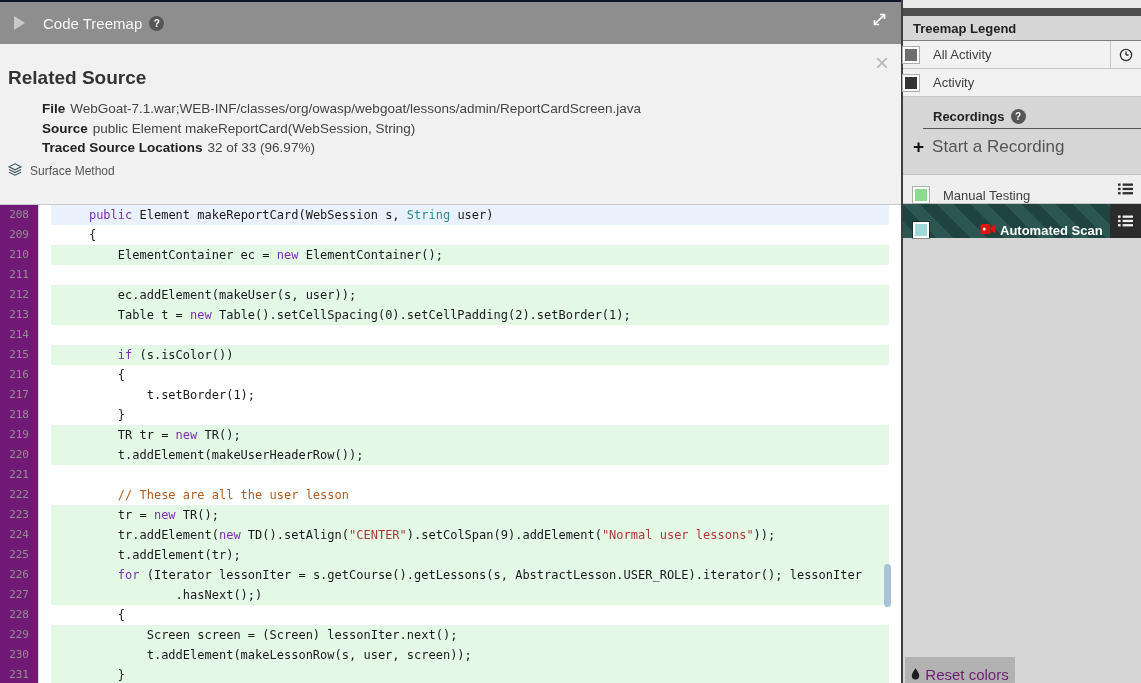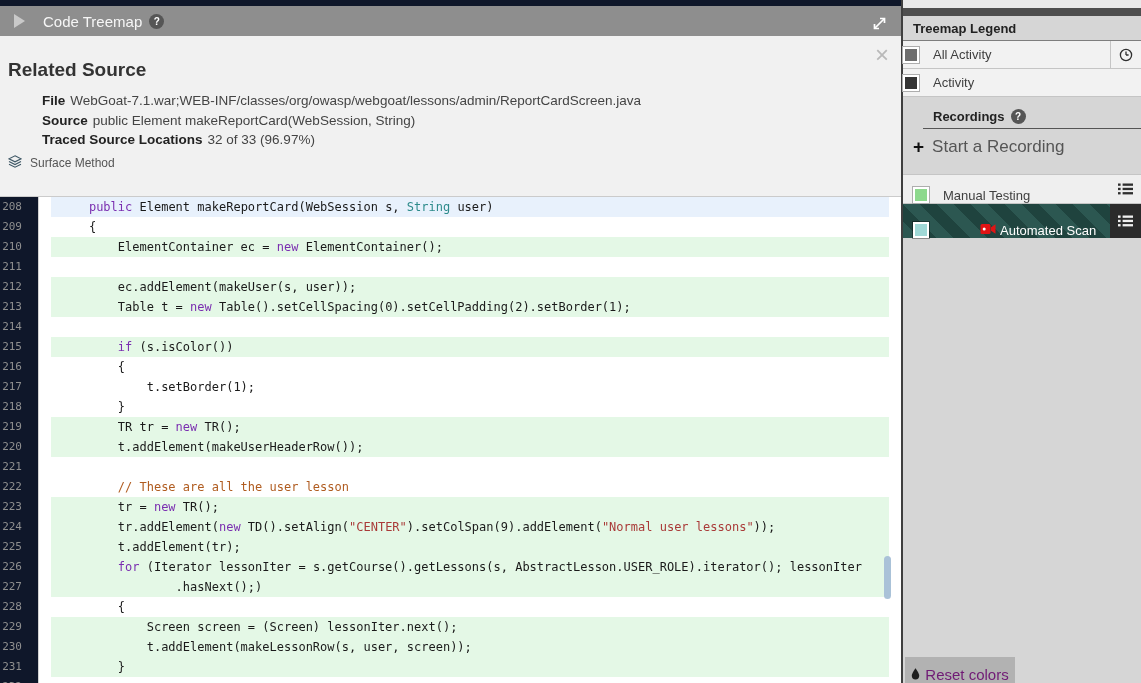--- a/index.html
+++ b/index.html
@@ -4,21 +4,21 @@
 <style>
   * { margin:0; padding:0; box-sizing:border-box; }
   html,body { width:1141px; height:683px; overflow:hidden; background:#e9e9e9;
               font-family:"Liberation Sans", sans-serif; }
   .app { position:relative; width:1141px; height:683px; }
 
   
   .main { position:absolute; left:0; top:0; width:903px; height:683px;
           background:#f1f1f1; border-right:2px solid #3f3f3f; }
 
-  .main-header { height:36px; background:#8e8e8e; border-top:6px solid #0f172a;
+  .main-header { height:44px; background:#8e8e8e; border-top:2px solid #0f172a;
                  display:flex; align-items:center; padding:0 16px 0 14px; position:relative; }
   .play-tri { width:0; height:0; border-top:7px solid transparent; border-bottom:7px solid transparent;
               border-left:11px solid #c9c9c9; margin-right:18px; cursor:pointer; }
   .hdr-title { color:#f6f6f6; font-size:15px; margin-right:7px; }
   .help-circle { display:inline-flex; align-items:center; justify-content:center;
                  width:15px; height:15px; border-radius:50%; background:#565656;
                  color:#fff; font-size:10px; font-weight:bold; cursor:pointer; }
   .expand-btn { position:absolute; right:14px; top:10px; cursor:pointer; }
 
   
@@ -28,22 +28,22 @@
   .panel h1 { font-size:19px; color:#333; margin:15px 0 10px 0; }
   .meta-row { font-size:13.5px; color:#444; line-height:19.5px; }
   .meta-row b { color:#222; margin-right:5px;padding-left:34px; }
   .badge { display:flex; align-items:center; gap:8px; font-size:12px; color:#555;
            margin:5px 0 25px 0; }
 
   
   .code { position:relative; height:494px; background:#fff; overflow:hidden;
           font-family:"DejaVu Sans Mono","Liberation Mono",monospace; font-size:12px; }
   .crow { display:flex; height:20px; }
-  .ln { width:39px; flex:0 0 39px; background:#0f172a; border-right:1px solid #d2d2d2;
-        color:#8f8f8f; text-align:right; padding-right:16px; font-size:11px; line-height:20px; }
+  .ln { width:39px; flex:0 0 39px; background:#701a75; border-right:1px solid #d2d2d2;
+        color:#8f8f8f; text-align:right; padding-right:9px; font-size:11px; line-height:20px; }
   .ctext { flex:1; margin-right:12px; white-space:pre; line-height:20px; color:#1a1a1a;
            padding-left:9px;margin-left:12px; }
   .hl-traced  .ctext { background:var(--hl-traced,#e4f8e6); }
   .hl-selected .ctext { background:var(--hl-selected,#e8f1fc); }
   .tok-k { color:var(--c-kw,#7a2eb0); }
   .tok-t { color:var(--c-type,#2e8b8b); }
   .tok-s { color:var(--c-str,#a93a38); }
   .tok-c { color:var(--c-com,#b05c20); }
   .scroll-thumb { position:absolute; right:10px; top:359px; width:7px; height:43px;
                   background:#aac2d8; border-radius:4px; cursor:grab; }
@@ -70,21 +70,21 @@
   .start-plus { font-size:19px; font-weight:bold; color:#111; line-height:16px; }
   .start-label { font-size:17px; color:#555; }
   .rec-row { display:flex; align-items:flex-end; height:30px; background:#efefef;
              border-top:1px solid #c5c5c5; border-bottom:1px solid #c5c5c5;
              padding-left:10px; cursor:pointer; }
   .rec-label { flex:1; font-size:13px; color:#3f3f3f; display:flex; align-items:center; gap:4px; }
   .rec-menu { width:31px; align-self:stretch; display:flex; align-items:center;
               justify-content:center; cursor:pointer; }
   .rec-row.selected { height:34px; border:none;
       background:repeating-linear-gradient(45deg,#2c5751 0,#2c5751 12px,#1f433e 12px,#1f433e 24px); }
-  .rec-row.selected .rec-label { color:#fff; font-weight:normal;padding-left:37px; }
+  .rec-row.selected .rec-label { color:#fff; font-weight:bold;padding-left:37px; }
   .rec-row.selected .swatch { box-shadow:0 0 0 1px rgba(0,0,0,.35); }
   .rec-row.selected .rec-menu { background:#2b2b2b; }
   .reset-btn { position:absolute; left:2px; bottom:0; width:110px; height:34px;
                background:#b2b2b2; display:flex; align-items:center; justify-content:center;
                gap:5px; font-size:15px; color:#701a75; cursor:pointer; }
 </style>
 </head>
 <body>
 
 <div class="app">

